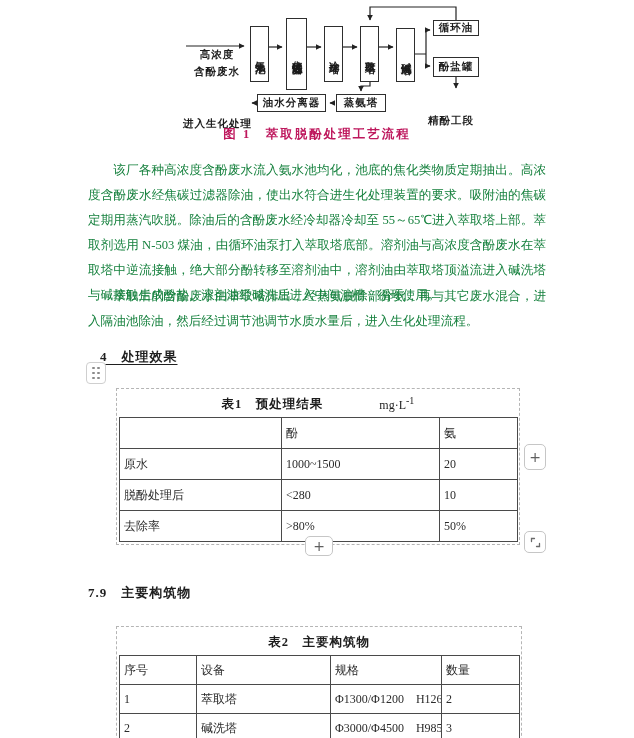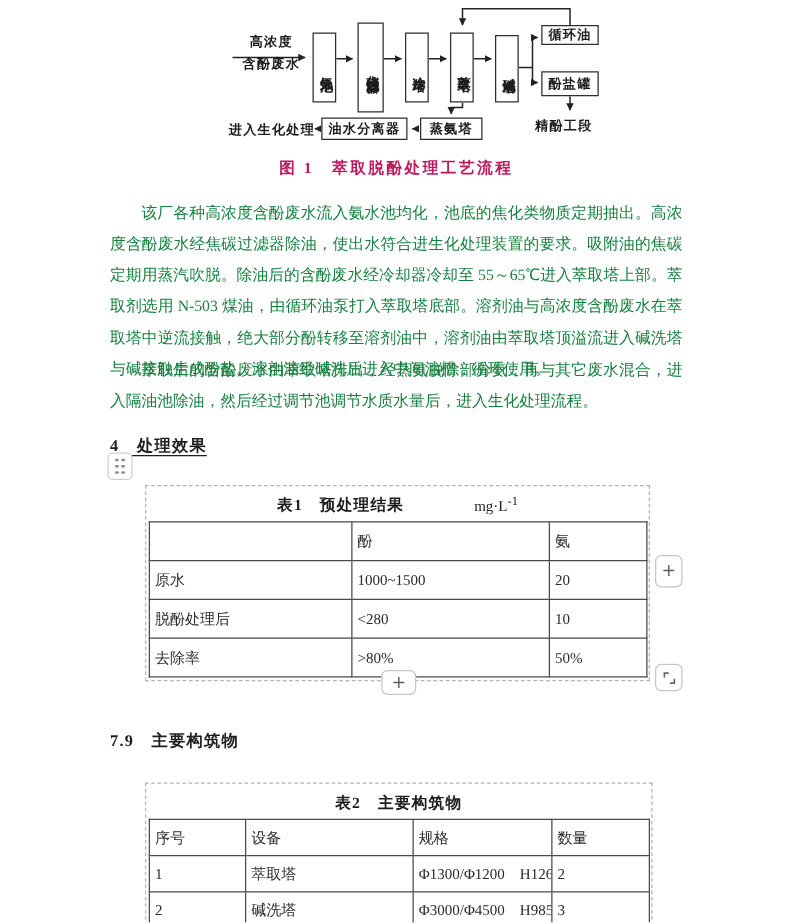--- a/index.html
+++ b/index.html
@@ -15,21 +15,21 @@
     position:absolute; box-sizing:border-box; border:1px solid #2e2e2e; background:#fff;
     writing-mode:vertical-lr; text-orientation:upright;
     display:flex; align-items:center; justify-content:center;
     font-size:10.5px; font-weight:bold; line-height:1; letter-spacing:1px; color:#1c1c1c;
   }
   .hbox {
     position:absolute; box-sizing:border-box; border:1px solid #2e2e2e; background:#fff;
     display:flex; align-items:center; justify-content:center;
     font-size:10.5px; font-weight:bold; color:#1c1c1c; letter-spacing:1px;
   }
-  .dlabel { position:absolute; font-size:10.5px; font-weight:bold; color:#1c1c1c; letter-spacing:1px; }
+  .dlabel { position:absolute; font-size:10.5px; font-weight:bold; color:#1c1c1c; letter-spacing:1px;margin-top:20px; }
   .dlabel.two-line { text-align:center; line-height:17px; }
   .figcap { position:absolute; top:126px; left:0; width:634px; text-align:center;
             font-size:12.5px; font-weight:bold; color:#be185d; letter-spacing:2px; }
 
   
   .para {
     position:absolute; left:88px; width:458px; font-size:12.6px; line-height:25px;
     text-align:justify; text-indent:2em; color:#15803d;
   }
   .heading { position:absolute; left:88px; font-size:13px; font-weight:bold; color:#1f1f1f; letter-spacing:1px; }
@@ -116,21 +116,21 @@
 
     <div class="dlabel" style="left:183px; top:97px;">进入生化处理</div>
     <div class="dlabel" style="left:428px; top:94px;font-family:Liberation Mono, monospace;">精酚工段</div>
   </div>
 
   <div class="figcap">图 1　萃取脱酚处理工艺流程</div>
 
   <div class="para" style="top:158px;">该厂各种高浓度含酚废水流入氨水池均化，池底的焦化类物质定期抽出。高浓度含酚废水经焦碳过滤器除油，使出水符合进生化处理装置的要求。吸附油的焦碳定期用蒸汽吹脱。除油后的含酚废水经冷却器冷却至 55～65℃进入萃取塔上部。萃取剂选用 N-503 煤油，由循环油泵打入萃取塔底部。溶剂油与高浓度含酚废水在萃取塔中逆流接触，绝大部分酚转移至溶剂油中，溶剂油由萃取塔顶溢流进入碱洗塔与碱接触生成酚盐。溶剂油经碱洗后进入中间油槽，循环使用。</div>
   <div class="para" style="top:284px;">萃取后的含酚废水由萃取塔排出，经蒸氨脱除部分氨，再与其它废水混合，进入隔油池除油，然后经过调节池调节水质水量后，进入生化处理流程。</div>
 
-  <div class="heading underlined" style="top:348px;">4　处理效果</div>
+  <div class="heading underlined" style="top:348px;margin-left:12px;">4　处理效果</div>
 
   <div class="handle">
     <span class="dots">
         <i></i>
         <i></i>
         <i></i>
         <i></i>
         <i></i>
         <i></i>
       </span>

